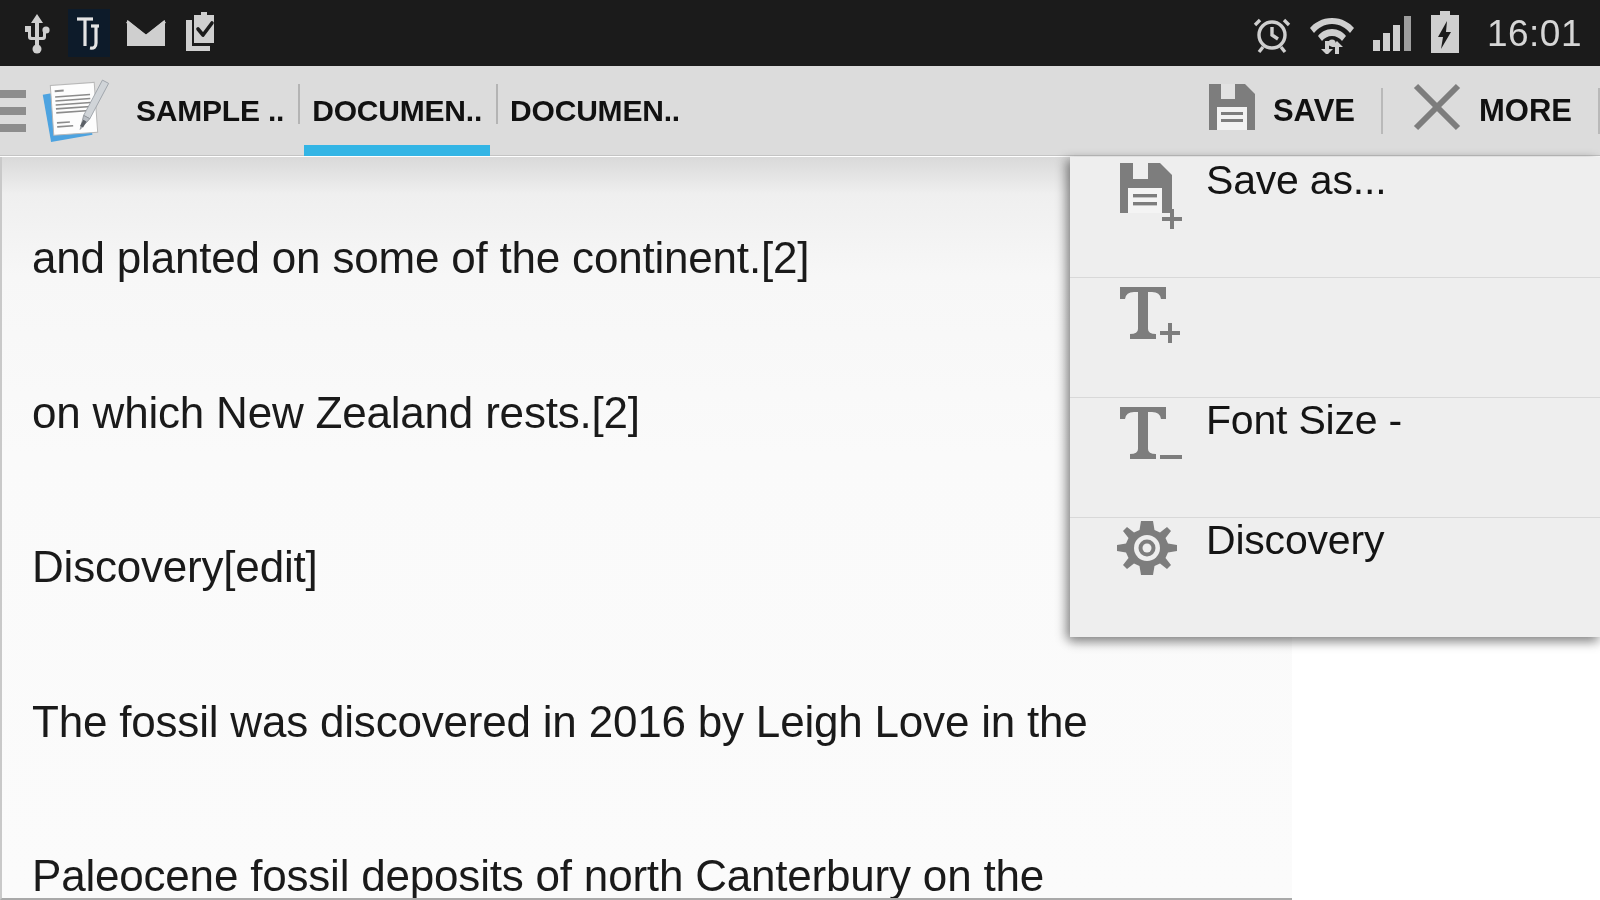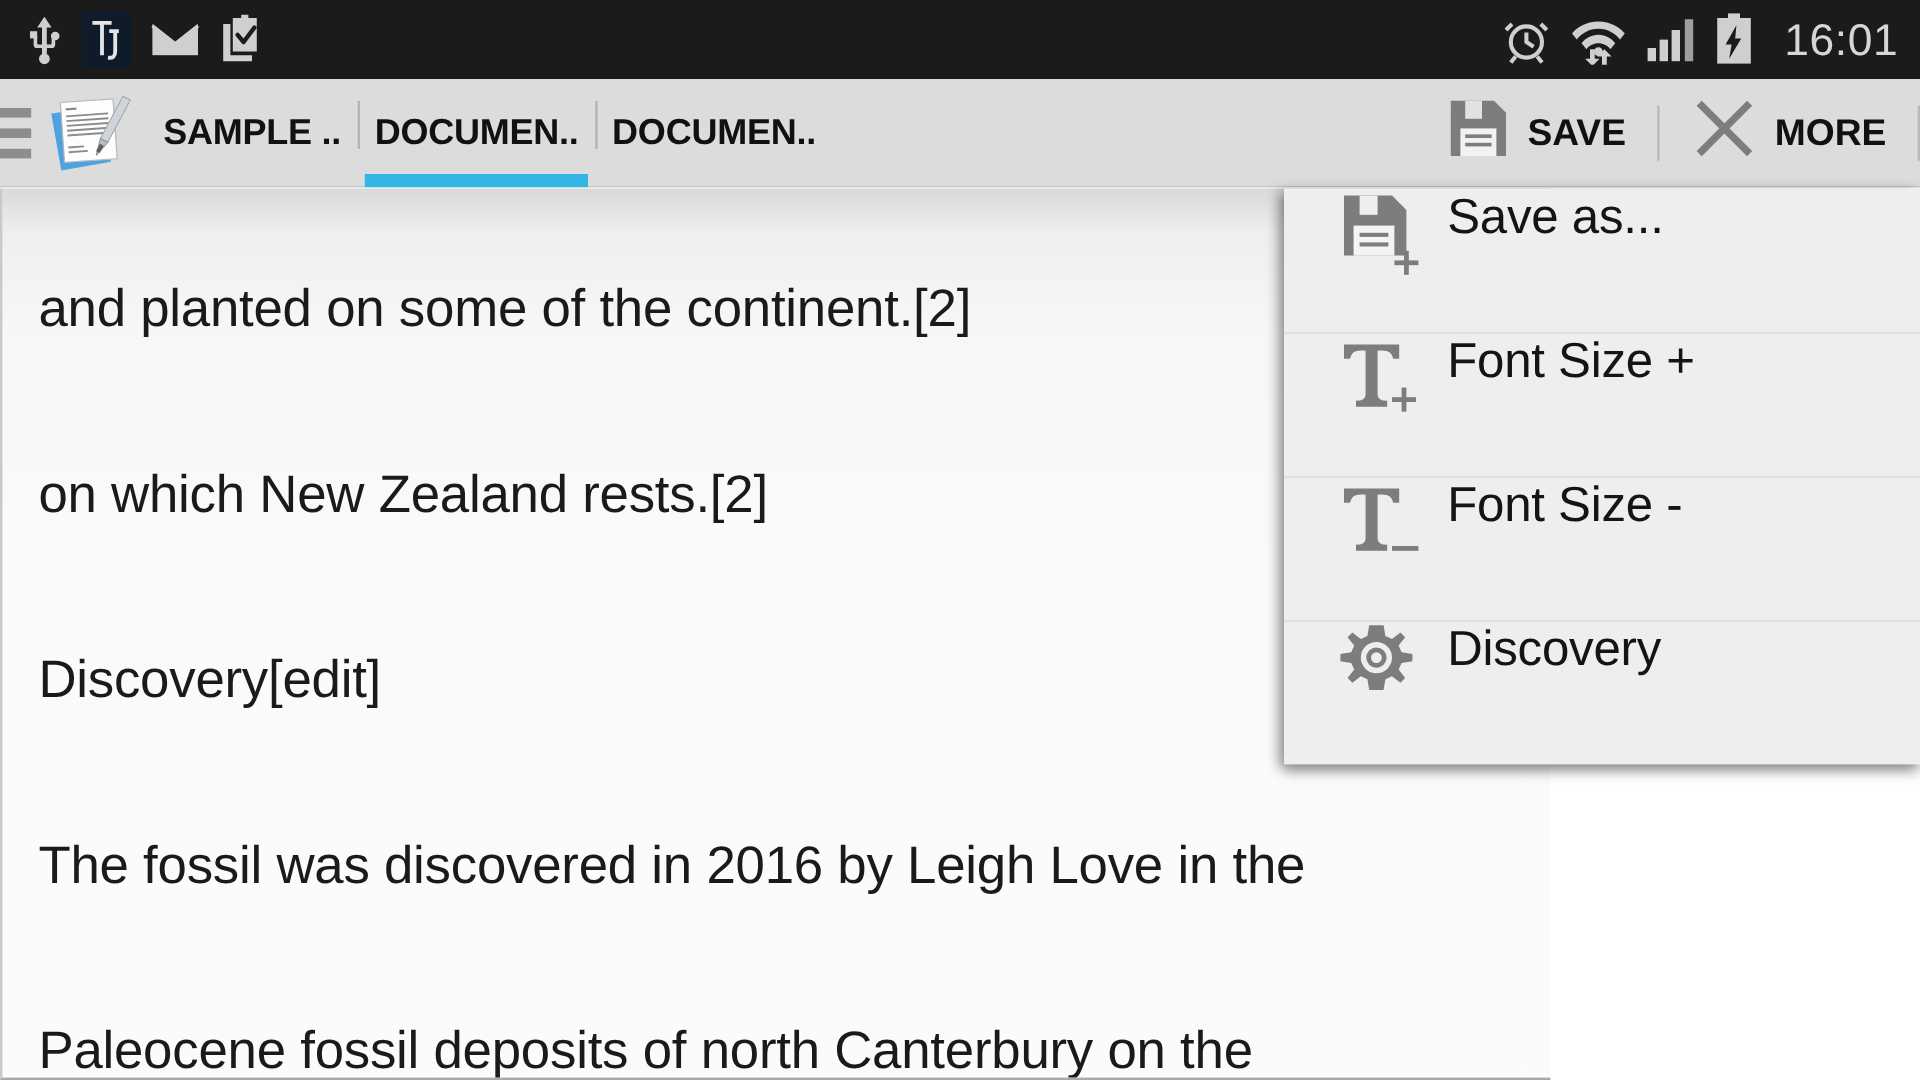--- a/index.html
+++ b/index.html
@@ -359,21 +359,20 @@
     <div class="mi">
       <span class="mi-ico">
         <svg width="74" height="74" viewBox="0 0 74 74">
           <g fill="#7d7d7d">
             <path d="M6 10 L52 10 L52 22 L47 22 Q46 15 38 15 L34 15 L34 52 Q34 57 42 57 L42 62 L16 62 L16 57 Q24 57 24 52 L24 15 L20 15 Q12 15 11 22 L6 22 Z"></path>
             <rect x="54" y="46" width="4" height="20"></rect>
             <rect x="46" y="54" width="20" height="4"></rect>
           </g>
         </svg>
       </span>
-      <span class="mi-label">Font Size +</span>
     </div>
 
     <div class="mi">
       <span class="mi-ico">
         <svg width="74" height="74" viewBox="0 0 74 74">
           <g fill="#7d7d7d">
             <path d="M6 10 L52 10 L52 22 L47 22 Q46 15 38 15 L34 15 L34 52 Q34 57 42 57 L42 62 L16 62 L16 57 Q24 57 24 52 L24 15 L20 15 Q12 15 11 22 L6 22 Z"></path>
             <rect x="46" y="58" width="22" height="4"></rect>
           </g>
         </svg>

